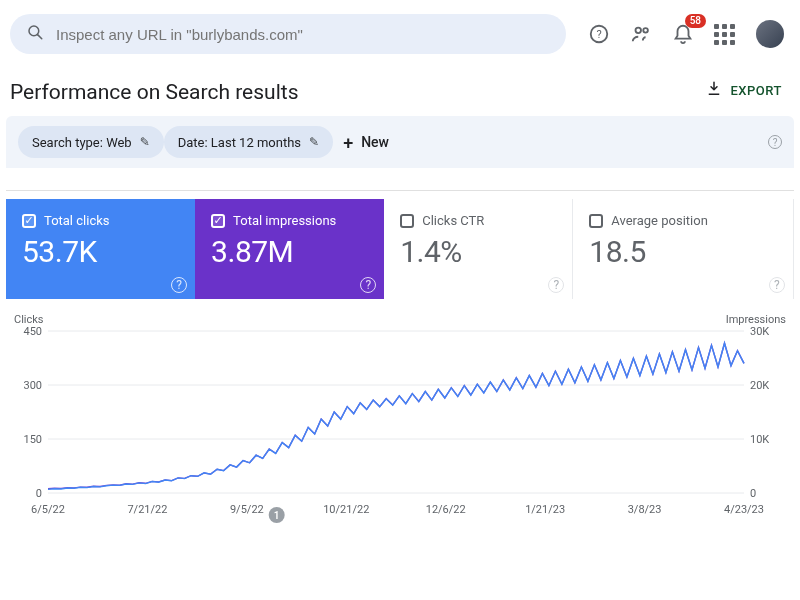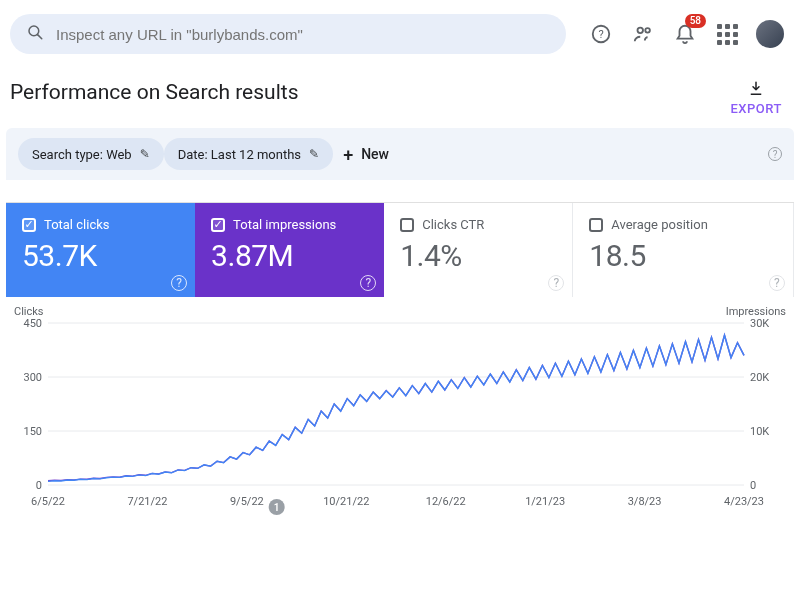--- a/index.html
+++ b/index.html
@@ -2,55 +2,55 @@
 <html><head>
 <meta charset="utf-8">
 <style>
   * { box-sizing: border-box; margin: 0; padding: 0; }
   body { font-family: 'Google Sans', Roboto, Arial, sans-serif; background: #fff; color: #202124; width: 800px; height: 600px; overflow: hidden; }
   .topbar { display: flex; align-items: center; padding: 14px 16px 6px 10px; gap: 10px; }
   .search-wrap { flex: 1; background: #e8eef9; border-radius: 24px; height: 40px; display: flex; align-items: center; padding: 0 16px; gap: 12px; }
   .search-wrap svg { flex-shrink: 0; }
   .search-input { border: none; background: transparent; font-size: 15px; color: #5f6368; width: 100%; outline: none; }
   .top-icons { display: flex; align-items: center; gap: 18px; padding-left: 12px; }
-  .icon-btn { width: 24px; height: 24px; display: flex; align-items: center; justify-content: flex-end; cursor: pointer; color: #5f6368; position: relative; }
+  .icon-btn { width: 24px; height: 24px; display: flex; align-items: center; justify-content: flex-start; cursor: pointer; color: #5f6368; position: relative; }
   .badge { position: absolute; top: -8px; right: -10px; background: #d93025; color: #fff; font-size: 10px; font-weight: 500; border-radius: 8px; padding: 1px 5px; line-height: 12px; }
   .avatar { width: 28px; height: 28px; border-radius: 50%; background: linear-gradient(135deg,#6b7280,#374151); }
   .apps-grid { display: grid; grid-template-columns: repeat(3,5px); grid-template-rows: repeat(3,5px); gap: 3px; }
   .apps-grid span { width: 5px; height: 5px; background: #5f6368; border-radius: 1px; }
 
   .title-row { display: flex; align-items: flex-start; justify-content: space-between; padding: 20px 18px 12px 10px; }
   .page-title { font-size: 21px; font-weight: 400; color: #202124; }
-  .export-btn { display: flex; align-items: center; font-size: 13px; font-weight: 500; letter-spacing: 0.5px; color: #8b5cf6; cursor: pointer; flex-direction: column; }
+  .export-btn { display: flex; align-items: center; gap: 8px; font-size: 13px; font-weight: 500; letter-spacing: 0.5px; color: #14532d; cursor: pointer; }
 
   .filter-bar { background: #f0f4fa; padding: 10px 12px; display: flex; align-items: center; border-radius: 6px 6px 0 0; margin: 0 6px; }
   .chip { background: #dde6f4; border-radius: 18px; height: 32px; display: flex; align-items: center; padding: 0 14px; font-size: 13px; color: #202124; gap: 8px; cursor: pointer; }
   .chip .pencil { font-size: 12px; color: #3c4043; }
   .new-btn { display: flex; align-items: center; gap: 8px; font-size: 14px; font-weight: 500; color: #202124; cursor: pointer; padding: 0 10px; height: 32px; }
   .spacer { flex: 1; }
   .updated { font-size: 13px; color: #5f6368; display: flex; align-items: center; gap: 6px; }
 
   .metrics { display: flex; margin: 22px 6px 0 6px; border: 1px solid #e0e0e0; border-left: none; border-right: none; border-bottom: none; }
-  .metric { position: relative; border-right: 1px solid #e8eaed; padding: 14px 16px 24px 16px; min-height: 86px; }
+  .metric { position: relative; border-right: 1px solid #e8eaed; padding: 14px 16px 30px 16px; min-height: 86px; margin-top: 8px; }
   .metric:nth-child(1) { width: 24%; background: #4285f4; color: #fff; border-right: none; }
   .metric:nth-child(2) { width: 24%; background: #6a32c9; color: #fff; border-right: none; }
   .metric:nth-child(3) { width: 24%; background: #fff; }
   .metric:nth-child(4) { width: 28%; background: #fff; border-right: 1px solid #e8eaed; }
   .m-label { font-size: 13px; display: flex; align-items: center; gap: 8px; }
   .m-value { font-size: 30px; font-weight: 400; margin-top: 6px; letter-spacing: -0.5px; }
   .metric.dim .m-label { color: #5f6368; }
   .metric.dim .m-value { color: #5f6368; }
   .cbox { width: 14px; height: 14px; border: 2px solid currentColor; border-radius: 3px; display: inline-flex; align-items: center; justify-content: center; }
   .cbox.on { background: rgba(255,255,255,0.15); }
   .cbox.on::after { content: "✓"; font-size: 11px; line-height: 1; }
   .cbox.off { border-color: #5f6368; }
   .help { position: absolute; bottom: 6px; right: 8px; font-size: 12px; width: 16px; height: 16px; border: 1px solid currentColor; border-radius: 50%; display: flex; align-items: center; justify-content: center; opacity: 0.8; }
   .metric.dim .help { color: #9aa0a6; border-color: #dadce0; }
 
-  .chart-wrap { margin: 8px 6px 0 6px; position: relative; height: 210px; }
+  .chart-wrap { margin: 14px 6px 0 6px; position: relative; height: 210px; }
   .y-left-label { position: absolute; left: 8px; top: 0; font-size: 11px; color: #5f6368; }
   .y-right-label { position: absolute; right: 8px; top: 0; font-size: 11px; color: #5f6368; }
   svg.chart { width: 100%; height: 100%; }
   .grid line { stroke: #e8eaed; stroke-width: 1; }
   .yl text, .yr text, .xt text { font-size: 11px; fill: #5f6368; }
   .line-clicks { fill: none; stroke: #4285f4; stroke-width: 1.4; }
   .line-impr { fill: none; stroke: #6a32c9; stroke-width: 1.4; opacity: 0.9; }
   .pager { fill: #9aa0a6; }
   .pager-text { fill: #fff; font-size: 10px; font-weight: 600; text-anchor: middle; dominant-baseline: middle; }
 </style>

